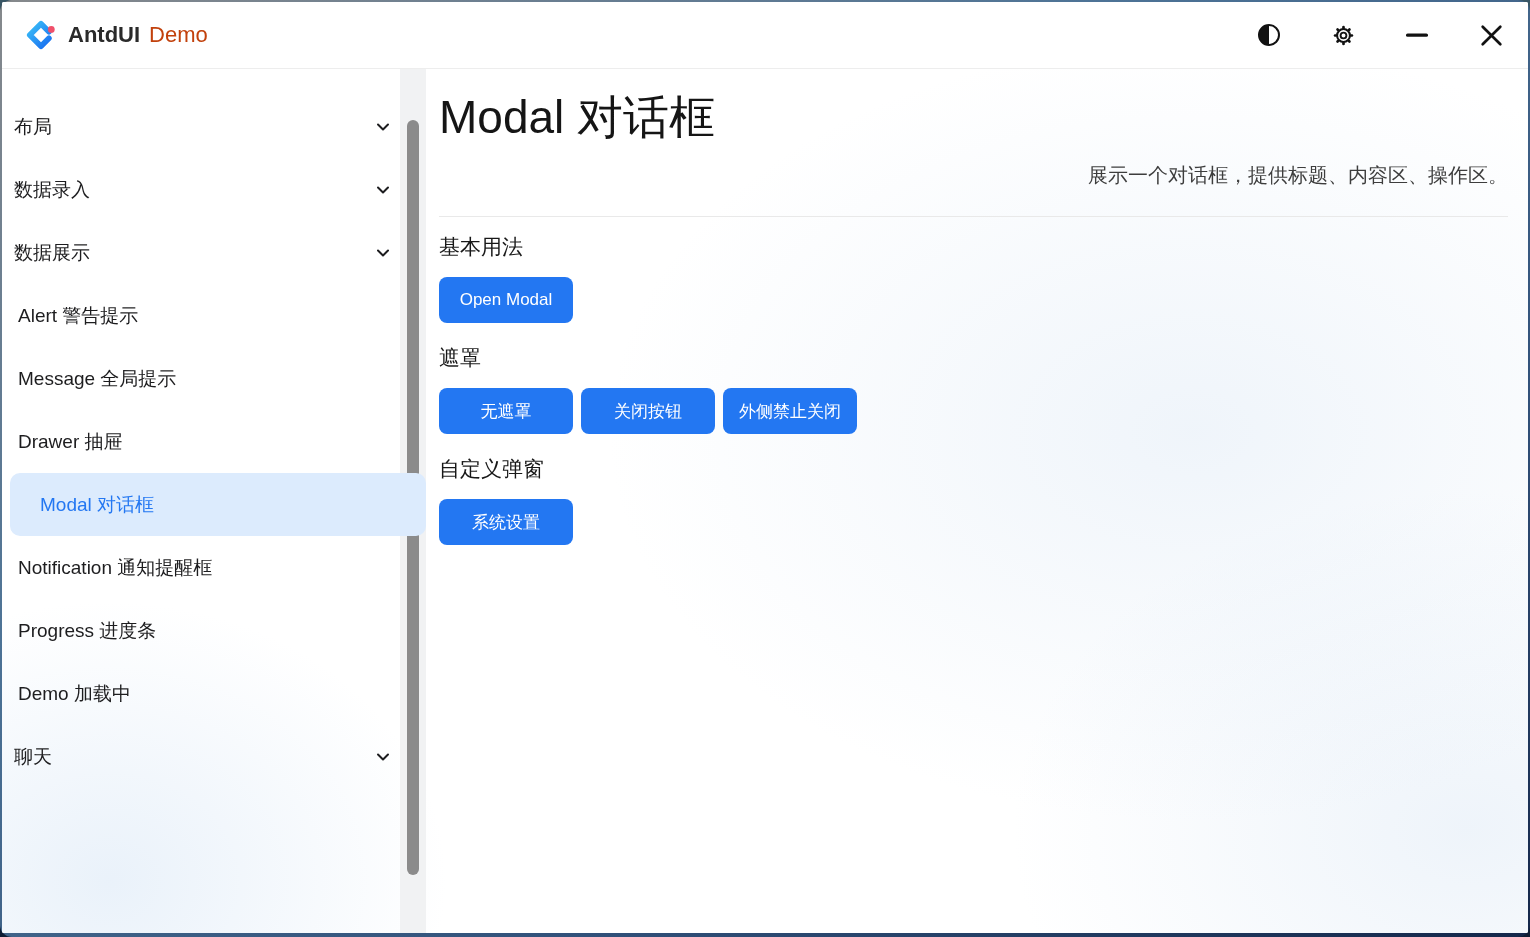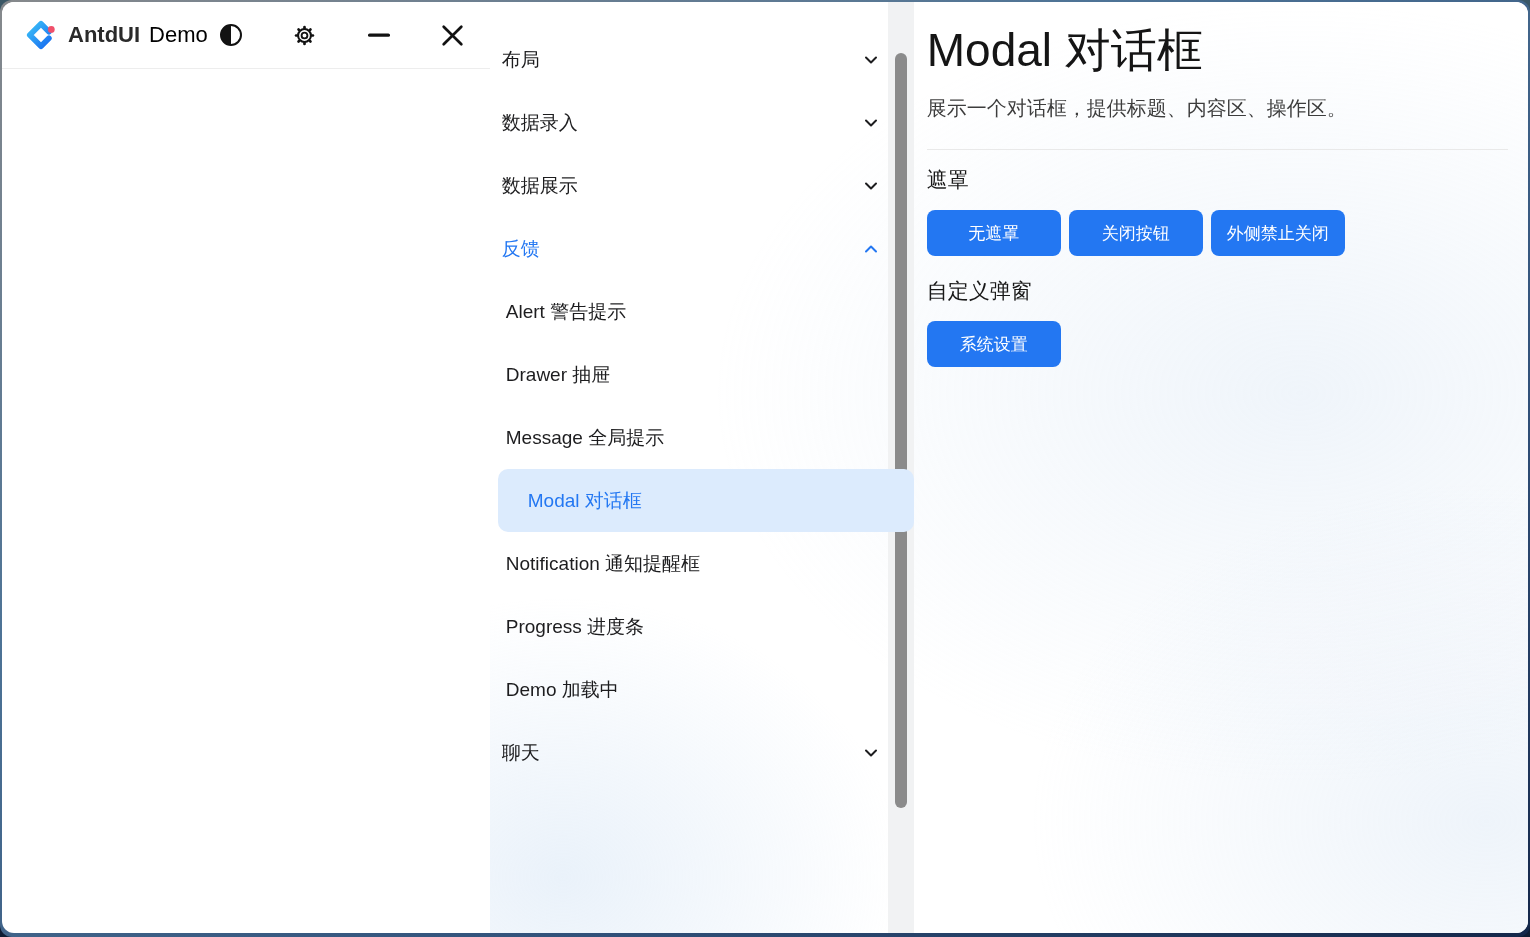--- a/index.html
+++ b/index.html
@@ -11,36 +11,36 @@
     overflow: hidden;
   }
   .frame {
     position: absolute; inset: 0;
     border-radius: 12px;
     padding: 2px 2px 4px 2px;
     background: linear-gradient(150deg, #86898c 0%, #4d7396 35%, #31517a 70%, #14274a 100%);
   }
   .window {
     width: 100%; height: 100%;
-    border-radius: 12px;
+    border-radius: 2px;
     background: #ffffff;
     overflow: hidden;
-    display: flex; flex-direction: row;
+    display: flex; flex-direction: column;
   }
   
   .titlebar {
     height: 67px; flex: 0 0 67px;
     display: flex; align-items: center;
     padding: 0 14px 0 24px;
     background: #ffffff;
     border-bottom: 1px solid #ededed;
   }
   .logo { display: flex; margin-right: 12px; }
   .title-primary { font-size: 22px; font-weight: 600; color: #2a2a2a; }
-  .title-secondary { font-size: 22px; font-weight: 400; color: #000000; margin-left: 9px; }
+  .title-secondary { font-size: 22px; font-weight: 400; color: #c2410c; margin-left: 9px; }
   .tb-actions { margin-left: auto; display: flex; gap: 28px; }
   .tb-btn {
     width: 46px; height: 46px;
     display: flex; align-items: center; justify-content: center;
     background: none; border: none; cursor: pointer; border-radius: 6px;
   }
   
   .app-body {
     flex: 1; display: flex; position: relative; min-height: 0;
     background:
@@ -83,21 +83,21 @@
     background: #dcebfd;
     border-radius: 10px;
     margin-left: 8px;
     padding-left: 30px;
     width: calc(100% - 8px);
     color: #2377f2;
   }
   
   .content { flex: 1; padding: 0 20px 0 13px; position: relative; z-index: 1; }
   .page-title { font-size: 46px; font-weight: 400; color: #151515; margin: 18px 0 0; }
-  .page-desc  { font-size: 20px; color: #3d3d3d; margin: 13px 0 0; }
+  .page-desc  { font-size: 20px; color: #3d3d3d; margin: 13px 0 0; text-align: right; }
   .divider    { border: none; border-top: 1px solid #e9e9e9; margin: 27px 0 0; }
   .section-heading { font-size: 21px; font-weight: 500; color: #181818; margin: 21px 0 0; }
   .section:first-of-type .section-heading { margin-top: 16px; }
   .btn-row { display: flex; gap: 8px; margin: 16px 0 0; }
   .btn {
     height: 46px; min-width: 134px; padding: 0 14px;
     background: #2377f2; color: #ffffff;
     border: none; border-radius: 8px;
     font-size: 17px; font-family: inherit;
     display: inline-flex; align-items: center; justify-content: center;
@@ -194,37 +194,29 @@
           </span>
         </div>
         <div class="nav-row nav-group">
           <span>数据展示</span>
           <span class="chev">
             <svg width="18" height="18" viewBox="0 0 18 18">
                 <path d="M4 6.5 L9 11.5 L14 6.5" fill="none" stroke="currentColor" stroke-width="2" stroke-linecap="round" stroke-linejoin="round"></path>
               </svg>
           </span>
         </div>
-        <div class="nav-row nav-group active">
-          <span>反馈</span>
-          <span class="chev">
-            <svg width="18" height="18" viewBox="0 0 18 18">
-                <path d="M4 11.5 L9 6.5 L14 11.5" fill="none" stroke="currentColor" stroke-width="2" stroke-linecap="round" stroke-linejoin="round"></path>
-              </svg>
-          </span>
-        </div>
 
         <div class="nav-row nav-sub">
           <span>Alert 警告提示</span>
         </div>
         <div class="nav-row nav-sub">
+          <span>Message 全局提示</span>
+        </div>
+        <div class="nav-row nav-sub">
           <span>Drawer 抽屉</span>
-        </div>
-        <div class="nav-row nav-sub">
-          <span>Message 全局提示</span>
         </div>
         <div class="nav-row nav-sub selected">
           <span>Modal 对话框</span>
         </div>
         <div class="nav-row nav-sub">
           <span>Notification 通知提醒框</span>
         </div>
         <div class="nav-row nav-sub">
           <span>Progress 进度条</span>
         </div>
@@ -240,20 +232,26 @@
               </svg>
           </span>
         </div>
       </nav>
 
       <main class="content">
         <h1 class="page-title">Modal 对话框</h1>
         <p class="page-desc">展示一个对话框，提供标题、内容区、操作区。</p>
         <hr class="divider">
 
+        <section class="section">
+          <h2 class="section-heading">基本用法</h2>
+          <div class="btn-row">
+            <button class="btn">Open Modal</button>
+          </div>
+        </section>
 
 
         <section class="section">
           <h2 class="section-heading">遮罩</h2>
           <div class="btn-row">
             <button class="btn">无遮罩</button>
             <button class="btn">关闭按钮</button>
             <button class="btn">外侧禁止关闭</button>
           </div>
         </section>

